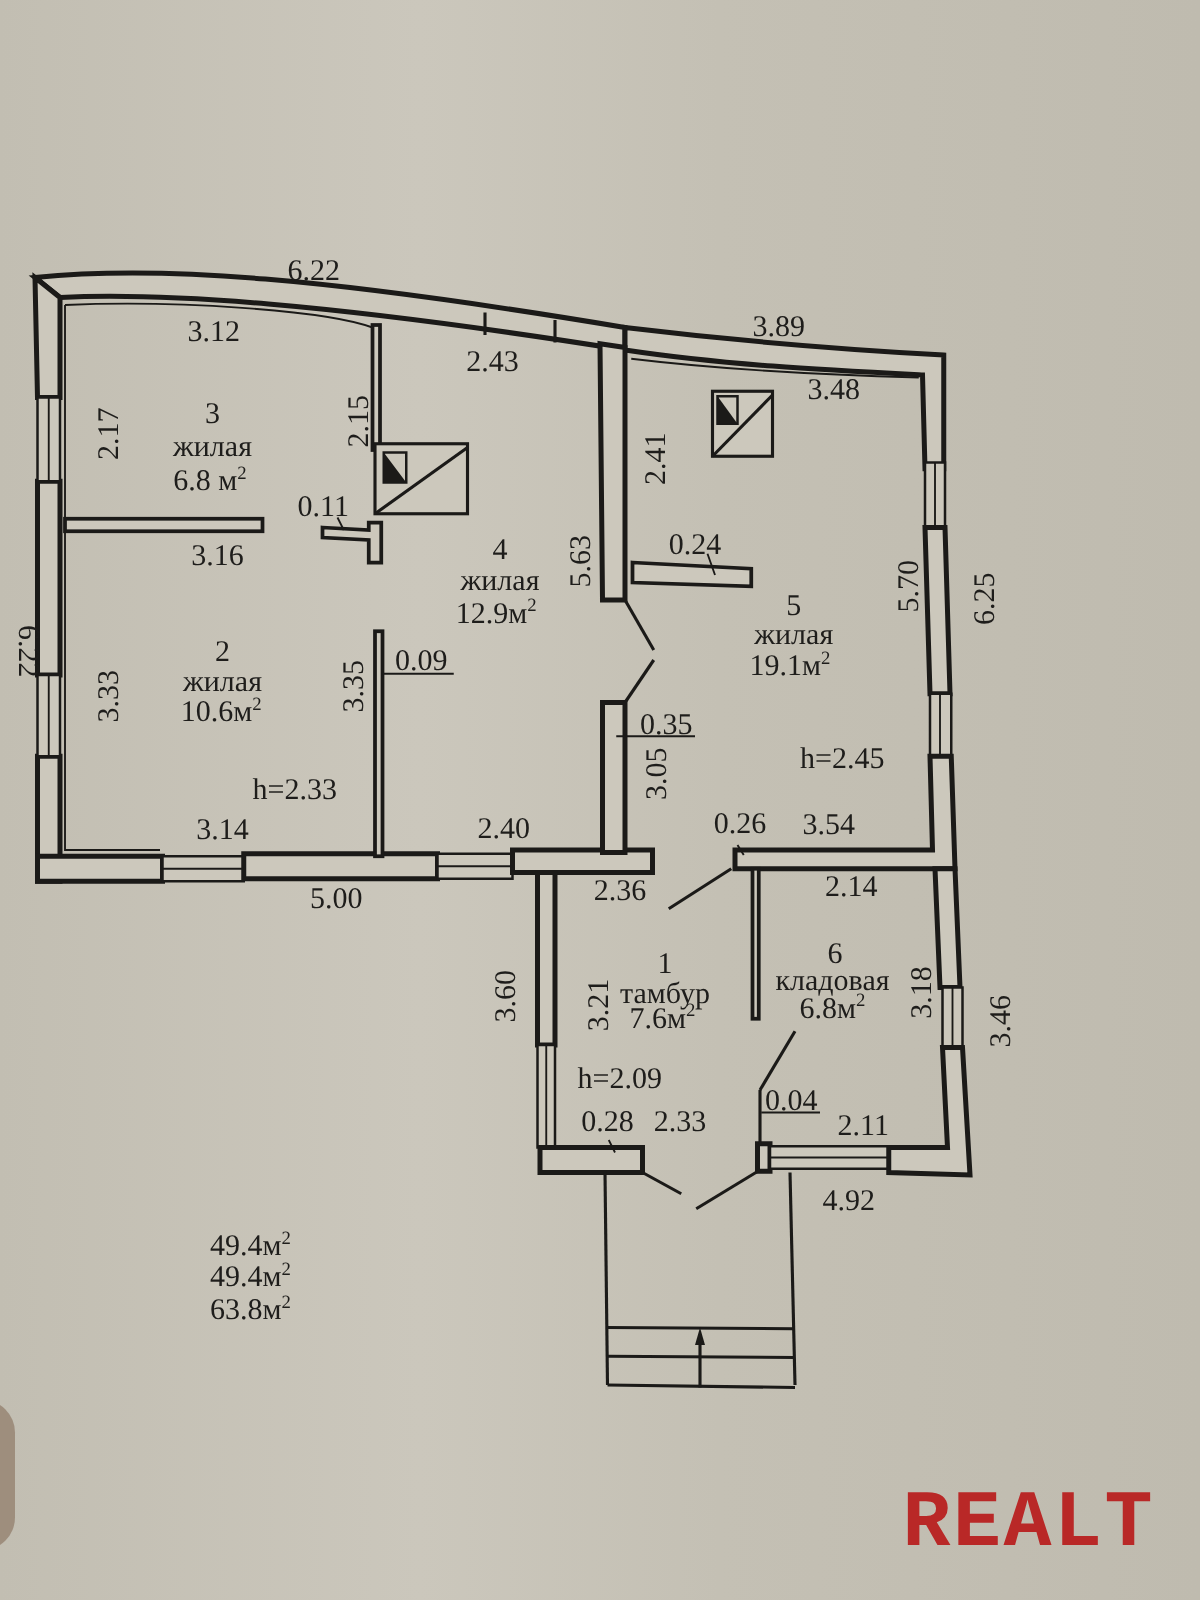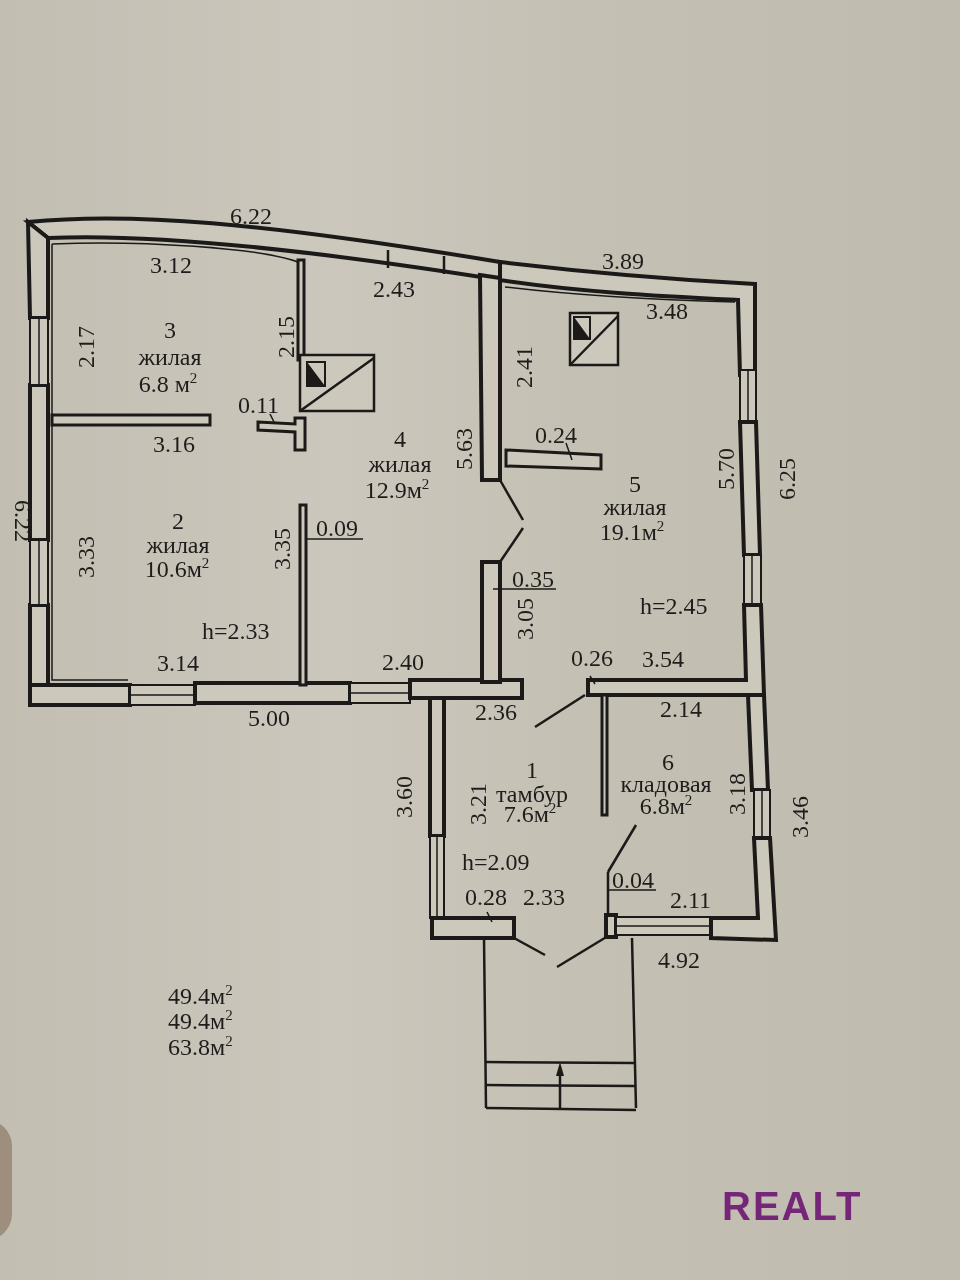--- a/index.html
+++ b/index.html
@@ -15,23 +15,23 @@
   .wall-thin { fill: #ccc8bc; stroke: #1b1a18; stroke-width: 3; }
   .line { stroke: #1b1a18; stroke-width: 2.5; fill: none; }
   .win { fill: #ccc8bc; stroke: #1b1a18; stroke-width: 2; }
   .lbl { fill: #1e1d1b; font-family: "Liberation Serif", "DejaVu Serif", serif; font-size: 24px; }
   .room-lbl { fill: #1e1d1b; font-family: "Liberation Serif", "DejaVu Serif", serif; font-size: 24px; text-anchor: middle; }
   .sup { font-size: 15px; }
   .totals { fill: #1e1d1b; font-family: "Liberation Serif", "DejaVu Serif", serif; font-size: 24px; }
   .stove-box { fill: #ccc8bc; stroke: #1b1a18; stroke-width: 2.5; }
   #watermark {
     position: absolute; left: 722px; top: 1184px;
-    font-family: Liberation Sans, sans-serif;
-    font-weight: bold; font-size: 40px; letter-spacing: 2px;
-    color: #701a75; opacity: 0.92;
+    font-family: Liberation Mono, monospace;
+    font-weight: bold; font-size: 64px; letter-spacing: 2px;
+    color: #b91c1c; opacity: 0.92;
   }
   #finger {
     position: absolute; left: -14px; top: 1120px; width: 26px; height: 120px;
     background: #8f7966; border-radius: 0 40px 40px 0; opacity: 0.7;
   }
 </style>
 </head>
 <body>
 
 <div id="finger"></div>

